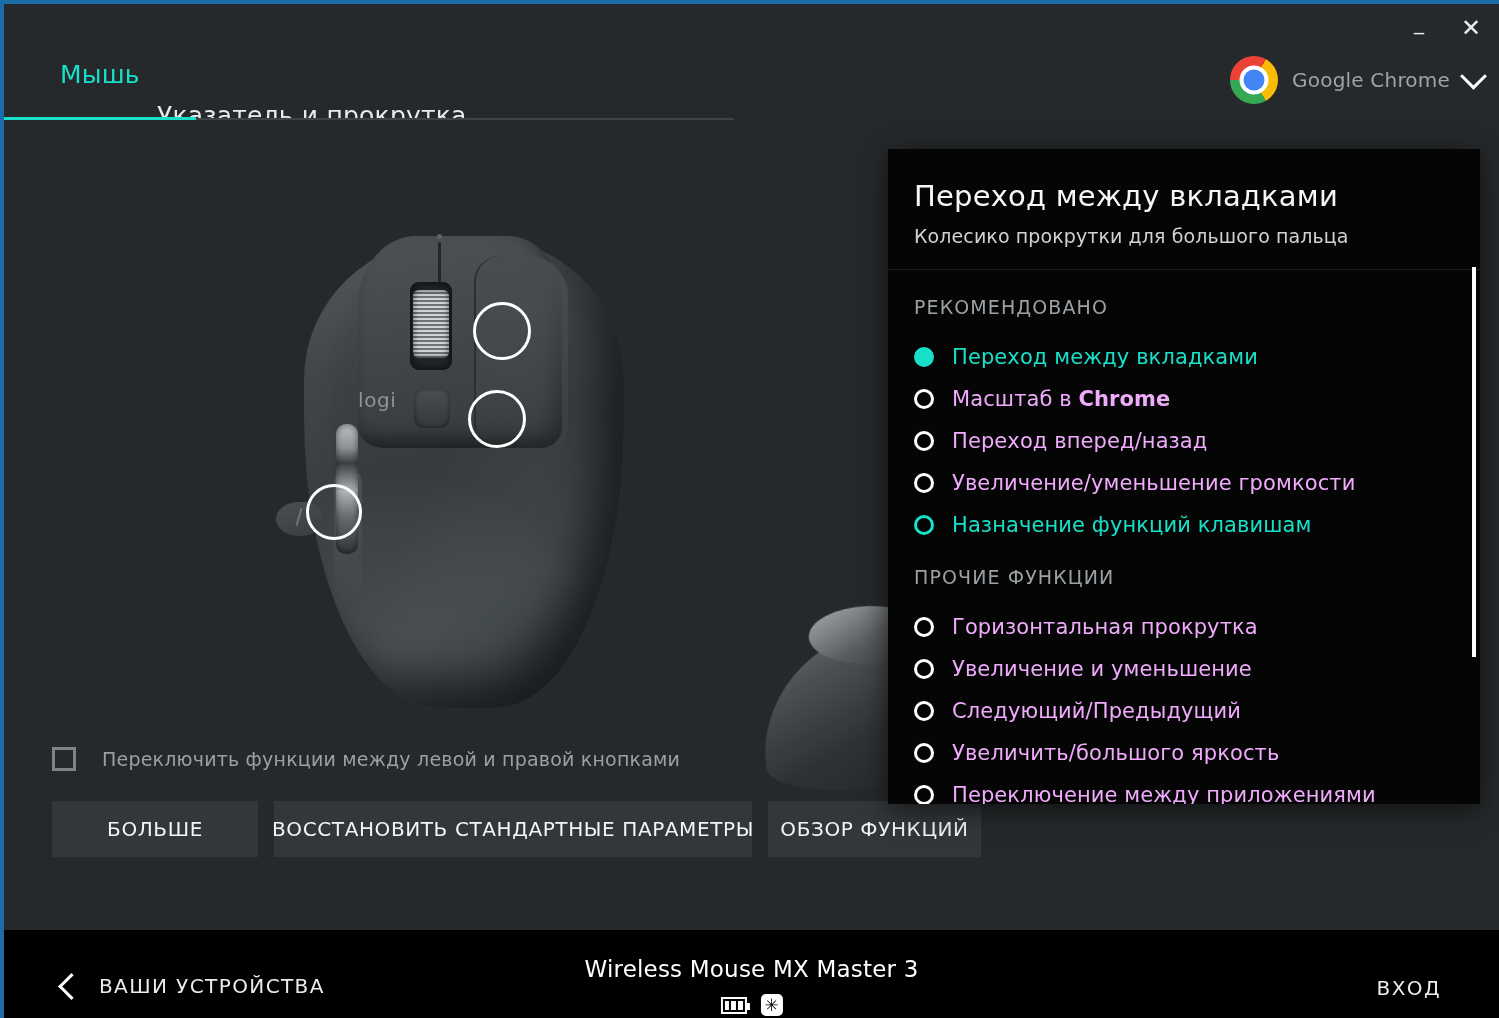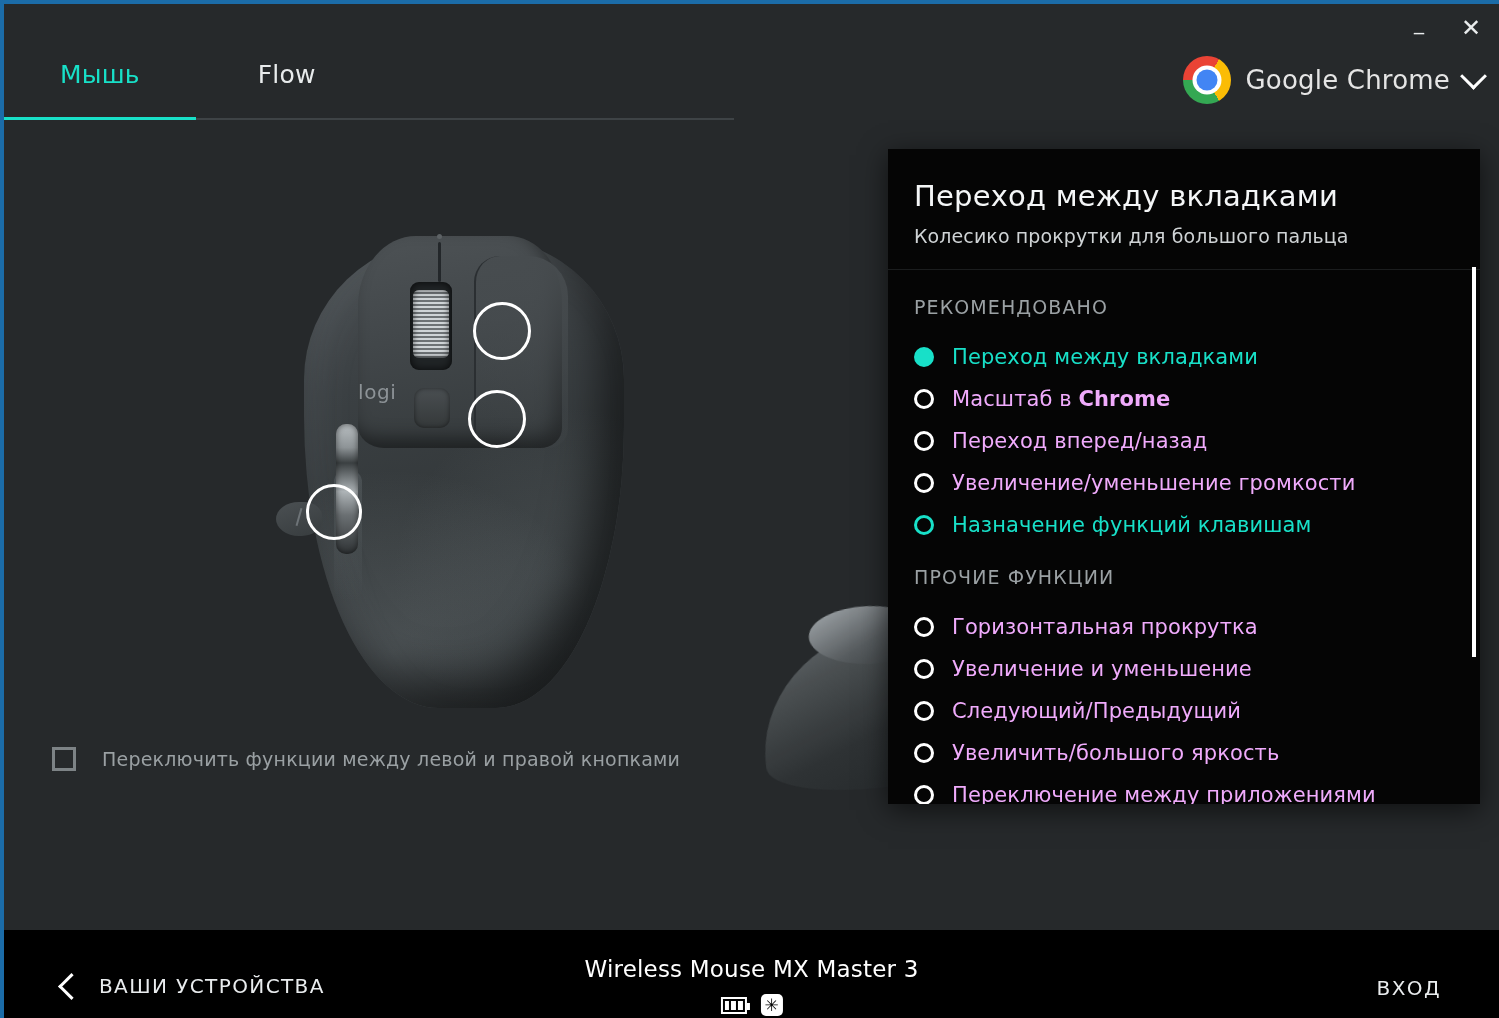--- a/index.html
+++ b/index.html
@@ -60,20 +60,21 @@
     padding-bottom: 10px;
   }
   .wc-close { font-size: 24px; font-weight: 300; }
 
   .tabs {
     position: absolute;
     left: 0;
     top: 44px;
     display: flex;
     align-items: flex-start;
+    flex-direction: column;
   }
   .tab {
     font-size: 25px;
     color: #e8ebec;
     padding: 12px 0 0 0;
     cursor: pointer;
     letter-spacing: 0.2px;
     white-space: nowrap;
   }
   .tab.t1 { margin-left: 56px; }
@@ -123,22 +124,22 @@
     content: "";
     position: absolute;
     left: 50%; top: 50%;
     transform: translate(-50%,-50%);
     width: 21px; height: 21px;
     border-radius: 50%;
     background: #4285f4;
     box-shadow: 0 0 0 4px #ffffff;
   }
   .brand-name {
-    font-size: 26px;
-    color: #e5e5e5;
+    font-size: 20px;
+    color: #a3a3a3;
     letter-spacing: 0.2px;
     white-space: nowrap;
   }
   .chev-down {
     width: 16px; height: 16px;
     border-right: 3px solid #ffffff;
     border-bottom: 3px solid #ffffff;
     transform: rotate(45deg) translate(-3px,-3px);
   }
 
@@ -247,21 +248,21 @@
   .mouse-midbtn {
     position: absolute;
     left: 152px; top: 176px;
     width: 36px; height: 40px;
     background: linear-gradient(180deg,#4a4f52,#343839);
     border-radius: 10px;
     box-shadow: inset 0 0 5px rgba(0,0,0,.5);
   }
   .mouse-logo {
     position: absolute;
-    left: 96px; top: 168px;
+    left: 96px; top: 176px;
     font-size: 20px;
     color: #8d9397;
     letter-spacing: 0.6px;
     font-family: "DejaVu Sans", sans-serif;
   }
   .thumbwheel {
     position: absolute;
     left: 74px; top: 212px;
     width: 22px; height: 130px;
     border-radius: 10px;
@@ -532,20 +533,21 @@
 
   <div class="titlebar">
 
     <div class="window-controls">
       <div class="wc-btn wc-min">_</div>
       <div class="wc-btn wc-close">✕</div>
     </div>
 
     <div class="tabs">
       <div class="tab t1 active">Мышь</div>
+      <div class="tab t2">Указатель и прокрутка</div>
       <div class="tab t3">Flow</div>
     </div>
     <div class="tab-underline"></div>
     <div class="tab-divider"></div>
 
     <div class="brand-select">
       <div class="chrome-logo"></div>
       <div class="brand-name">Google Chrome</div>
       <div class="chev-down"></div>
     </div>
@@ -571,20 +573,25 @@
       <div class="hotspot hs-wheel"></div>
       <div class="hotspot hs-mid"></div>
       <div class="hotspot hs-thumb"></div>
     </div>
 
     <div class="swap-row">
       <div class="checkbox"></div>
       <div class="swap-label">Переключить функции между левой и правой кнопками</div>
     </div>
 
+    <div class="actions">
+      <button class="btn btn-more">БОЛЬШЕ</button>
+      <button class="btn btn-restore">ВОССТАНОВИТЬ СТАНДАРТНЫЕ ПАРАМЕТРЫ</button>
+      <button class="btn btn-overview">ОБЗОР ФУНКЦИЙ</button>
+    </div>
 
     <div class="panel">
       <div class="panel-header">
         <h2 class="panel-title">Переход между вкладками</h2>
         <p class="panel-sub">Колесико прокрутки для большого пальца</p>
       </div>
 
       <div class="panel-list">
 
         <div class="group-title">РЕКОМЕНДОВАНО</div>

